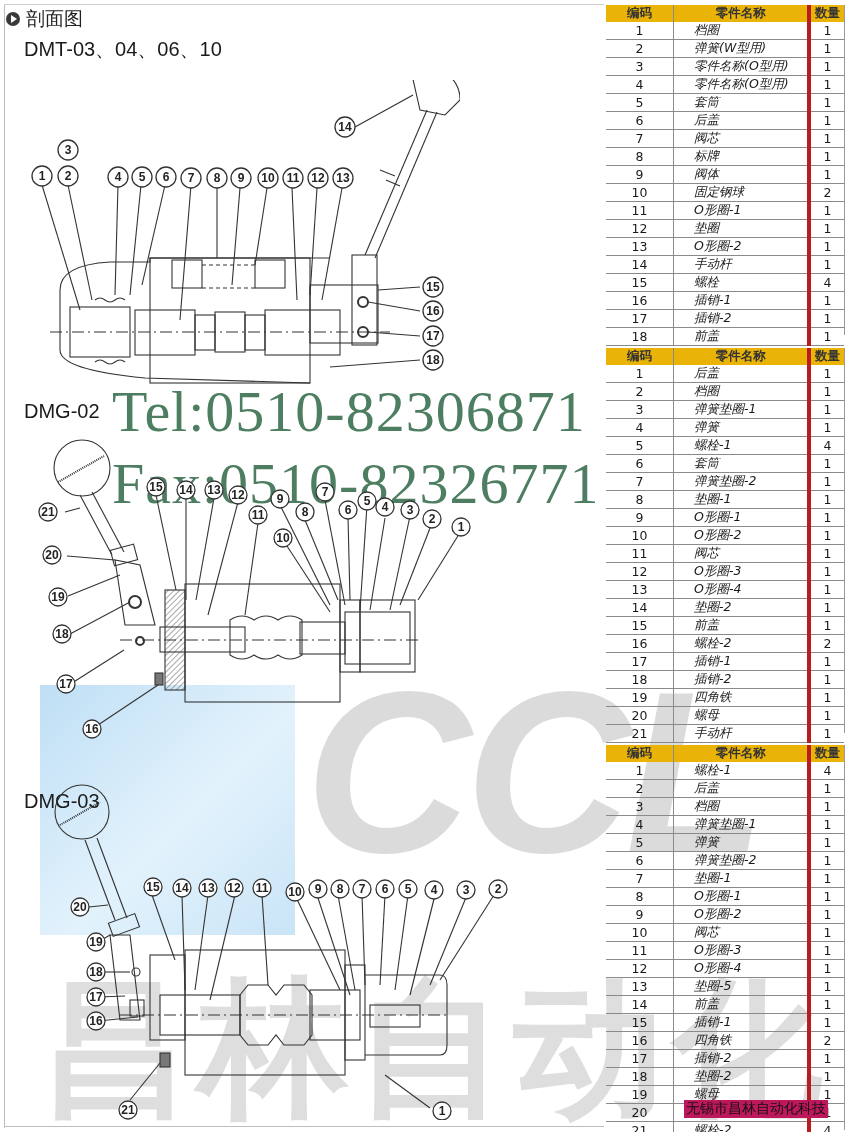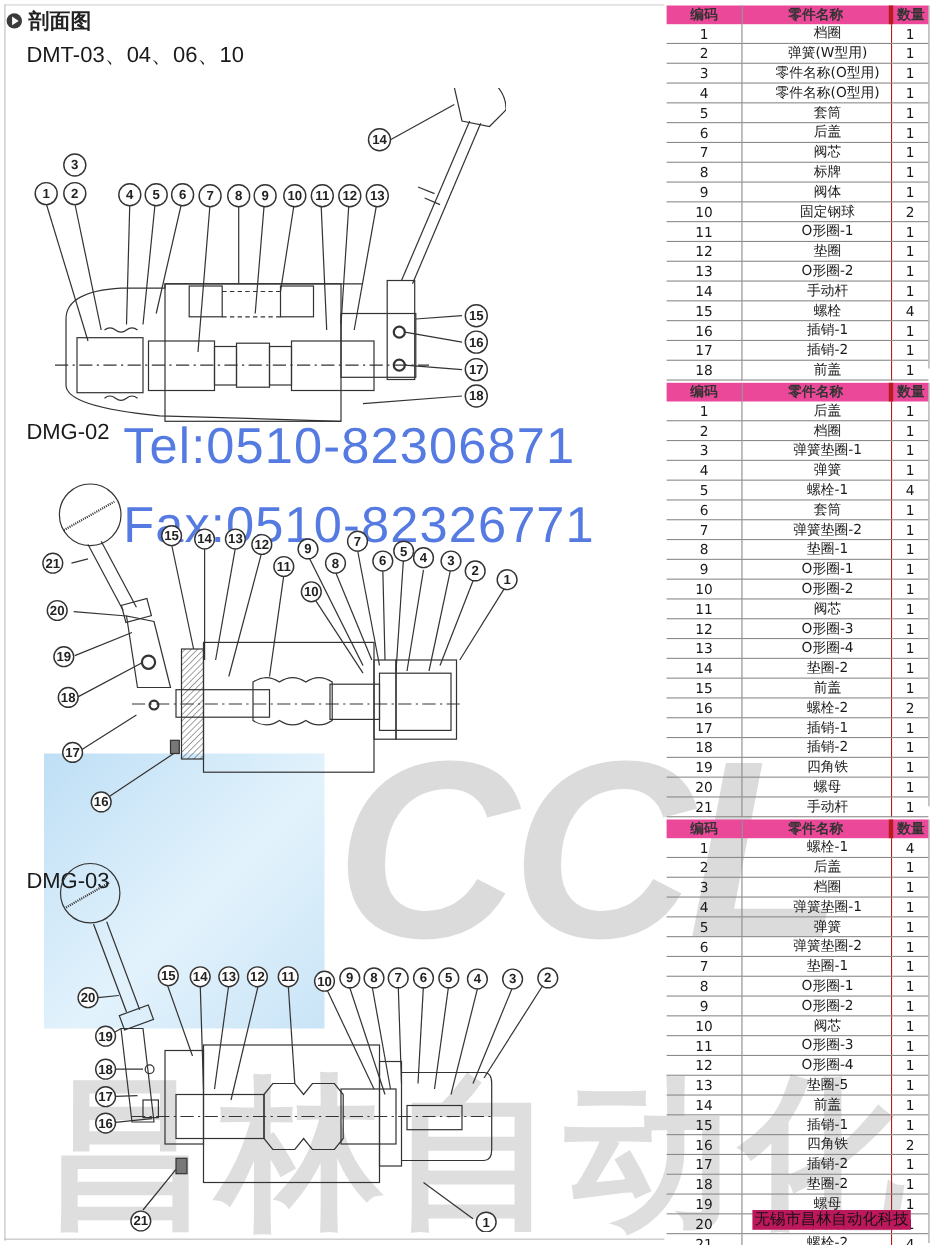--- a/index.html
+++ b/index.html
@@ -2,42 +2,42 @@
 <html><head>
 <meta charset="utf-8">
 <style>
   html, body { margin:0; padding:0; background:#ffffff; }
   body { width:850px; height:1132px; position:relative; overflow:hidden;
          font-family:"DejaVu Sans","Liberation Sans",sans-serif; color:#1a1a1a; }
   .frame-left { position:absolute; left:4px; top:4px; width:1px; height:1124px; background:#bdbdbd; }
   .frame-top { position:absolute; left:4px; top:4px; width:600px; height:1px; background:#d0d0d0; }
   .frame-bottom { position:absolute; left:4px; top:1126px; width:600px; height:1px; background:#bdbdbd; }
 
-  .section-title { position:absolute; left:6px; top:6px; display:flex; align-items:center; gap:6px; font-size:19px; font-weight:bold; color:#222; }
+  .section-title { position:absolute; left:6px; top:6px; display:flex; align-items:center; gap:6px; font-size:19px; font-weight:normal; color:#222; }
   .bullet { width:14px; height:14px; border-radius:50%; background:#3a3a3a; position:relative; }
   .bullet::after { content:""; position:absolute; left:5px; top:3px; border-left:6px solid #fff; border-top:4px solid transparent; border-bottom:4px solid transparent; }
 
   .model-label { position:absolute; font-family:Liberation Sans, sans-serif; font-size:20px; color:#1a1a1a; }
 
   
-  .wm-text { position:absolute; font-family:Liberation Sans, sans-serif; font-size:46px; color:#1d4ed8; opacity:0.75; letter-spacing:1px; white-space:nowrap; }
+  .wm-text { position:absolute; font-family:Liberation Serif, serif; font-size:58px; color:#14532d; opacity:0.75; letter-spacing:1px; white-space:nowrap; }
   .wm-ccl { position:absolute; font-family:"Liberation Sans",sans-serif; font-weight:bold; font-size:230px; color:#9a9a9a; opacity:0.35; letter-spacing:-6px; white-space:nowrap; }
   .wm-cn { position:absolute; font-family:"DejaVu Sans",sans-serif; font-weight:bold; font-size:150px; color:#8a8a8a; opacity:0.28; white-space:nowrap; letter-spacing:8px; }
   .wm-blue { position:absolute; left:40px; top:685px; width:255px; height:250px; background:linear-gradient(135deg,#a9d4f2 0%,#d9eefb 55%,#b7dbf4 100%); opacity:0.75; }
 
   svg.diagram { position:absolute; }
   .callout circle { fill:#fff; stroke:#333; stroke-width:1.3; }
   .callout text { font-family:"Liberation Sans",sans-serif; font-size:12px; font-weight:bold; fill:#222; text-anchor:middle; dominant-baseline:central; }
 
   
   .parts-table { position:absolute; left:606px; width:238px; border-collapse:collapse; font-size:12.5px; }
-  .parts-table th { background:#ec4899; font-weight:bold; height:17px; padding:0; color:#333; font-size:12.5px; }
+  .parts-table th { background:#eab308; font-weight:bold; height:17px; padding:0; color:#333; font-size:12.5px; }
   .parts-table td { height:16.1px; padding:0; border-bottom:1px solid #8a8a8a; }
   .parts-table td.c-no { text-align:center; width:70px; border-right:1px solid #8a8a8a; }
-  .parts-table td.c-name { text-align:center; padding-left:20px; width:118px; border-right:1px solid #b91c1c; }
+  .parts-table td.c-name { text-align:left; padding-left:20px; width:118px; border-right:4px solid #b91c1c;font-style:italic; }
   .parts-table td.c-qty { text-align:center; width:34px; }
   .parts-table th.c-no { width:70px; border-right:1px solid #8a8a8a; }
   .parts-table th.c-name { border-right:4px solid #b91c1c; }
   .tbl-border-right { position:absolute; left:844px; width:1px; background:#9a9a9a; }
 
   .company-overlay { position:absolute; left:684px; top:1100px; font-size:14px; font-weight:normal; color:#111; background:#be185d; padding:0 2px; }
 </style>
 </head>
 <body>
 
@@ -49,21 +49,21 @@
 <div class="wm-ccl" style="left:305px; top:640px;font-style:italic;">CCL</div>
 <div class="wm-cn" style="left:40px; top:950px;">昌林自动化</div>
 <div class="wm-text" style="left:112px; top:378px;">Tel:0510-82306871</div>
 <div class="wm-text" style="left:112px; top:450px;">Fax:0510-82326771</div>
 
 <div class="section-title">
   <span class="bullet"></span>
   <span>剖面图</span>
 </div>
 <div class="model-label" style="left:24px; top:36px;">DMT-03、04、06、10</div>
-<div class="model-label" style="left:24px; top:382px;">DMG-02</div>
+<div class="model-label" style="left:24px; top:400px;">DMG-02</div>
 <div class="model-label" style="left:24px; top:790px;">DMG-03</div>
 
 <svg class="diagram" style="left:0; top:80px;" width="460" height="310" viewBox="0 80 460 310">
   <g fill="none" stroke="#333" stroke-width="1.1">
 
     <path d="M412,75 A30,30 0 0 1 460,100 L445,115 L420,110 Z"></path>
     <line x1="427" y1="110" x2="365" y2="255"></line>
       <line x1="437" y1="112" x2="375" y2="258"></line>
     <line x1="380" y1="170" x2="395" y2="176"></line>
       <line x1="386" y1="180" x2="400" y2="186"></line>

